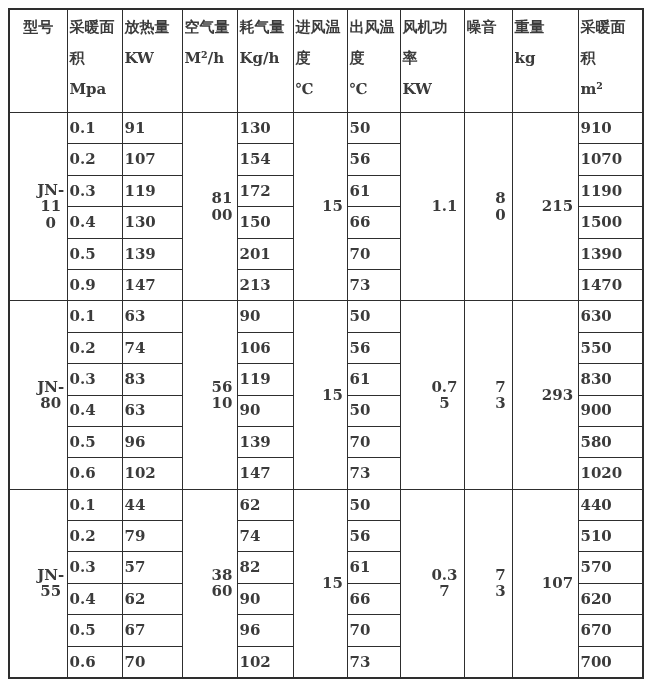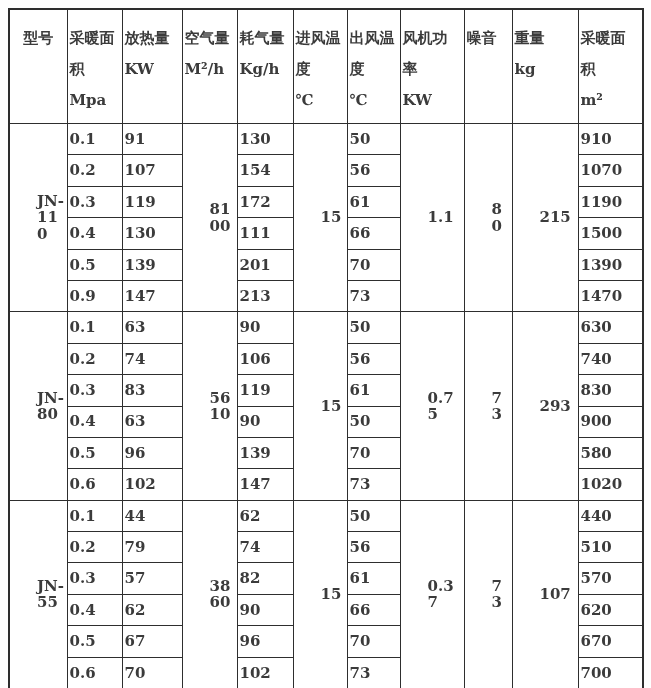--- a/index.html
+++ b/index.html
@@ -28,31 +28,31 @@
     padding:0 2px;
     overflow:hidden;
     word-break:break-all;
   }
   
   table.spec thead th{
     height:100px;
     vertical-align:top;
     text-align:left;
     line-height:31px;
-    padding-top:13px;
+    padding-top:2px;
   }
   table.spec thead th.center{text-align:center;}
   
   table.spec tbody td{
     height:30.4px;
     vertical-align:middle;
     text-align:left;
     line-height:1.1;
   }
-  table.spec tbody td.center{padding-left:27px;}
+  table.spec tbody td.center{text-align:center;padding-left:27px;}
 </style>
 </head>
 <body>
 
 <div class="page">
   <table class="spec">
     <colgroup>
       <col style="width:58px">
         <col style="width:55px">
         <col style="width:60px">
@@ -135,21 +135,21 @@
         <tr>
           <td>0.3</td>
           <td>119</td>
           <td>172</td>
           <td>61</td>
           <td>1190</td>
         </tr>
         <tr>
           <td>0.4</td>
           <td>130</td>
-          <td>111</td>
+          <td>150</td>
           <td>66</td>
           <td>1500</td>
         </tr>
         <tr>
           <td>0.5</td>
           <td>139</td>
           <td>201</td>
           <td>70</td>
           <td>1390</td>
         </tr>
@@ -171,21 +171,21 @@
           <td class="center" rowspan="6">0.75</td>
           <td class="center" rowspan="6">73</td>
           <td class="center" rowspan="6">293</td>
           <td>630</td>
         </tr>
         <tr>
           <td>0.2</td>
           <td>74</td>
           <td>106</td>
           <td>56</td>
-          <td>740</td>
+          <td>550</td>
         </tr>
         <tr>
           <td>0.3</td>
           <td>83</td>
           <td>119</td>
           <td>61</td>
           <td>830</td>
         </tr>
         <tr>
           <td>0.4</td>

